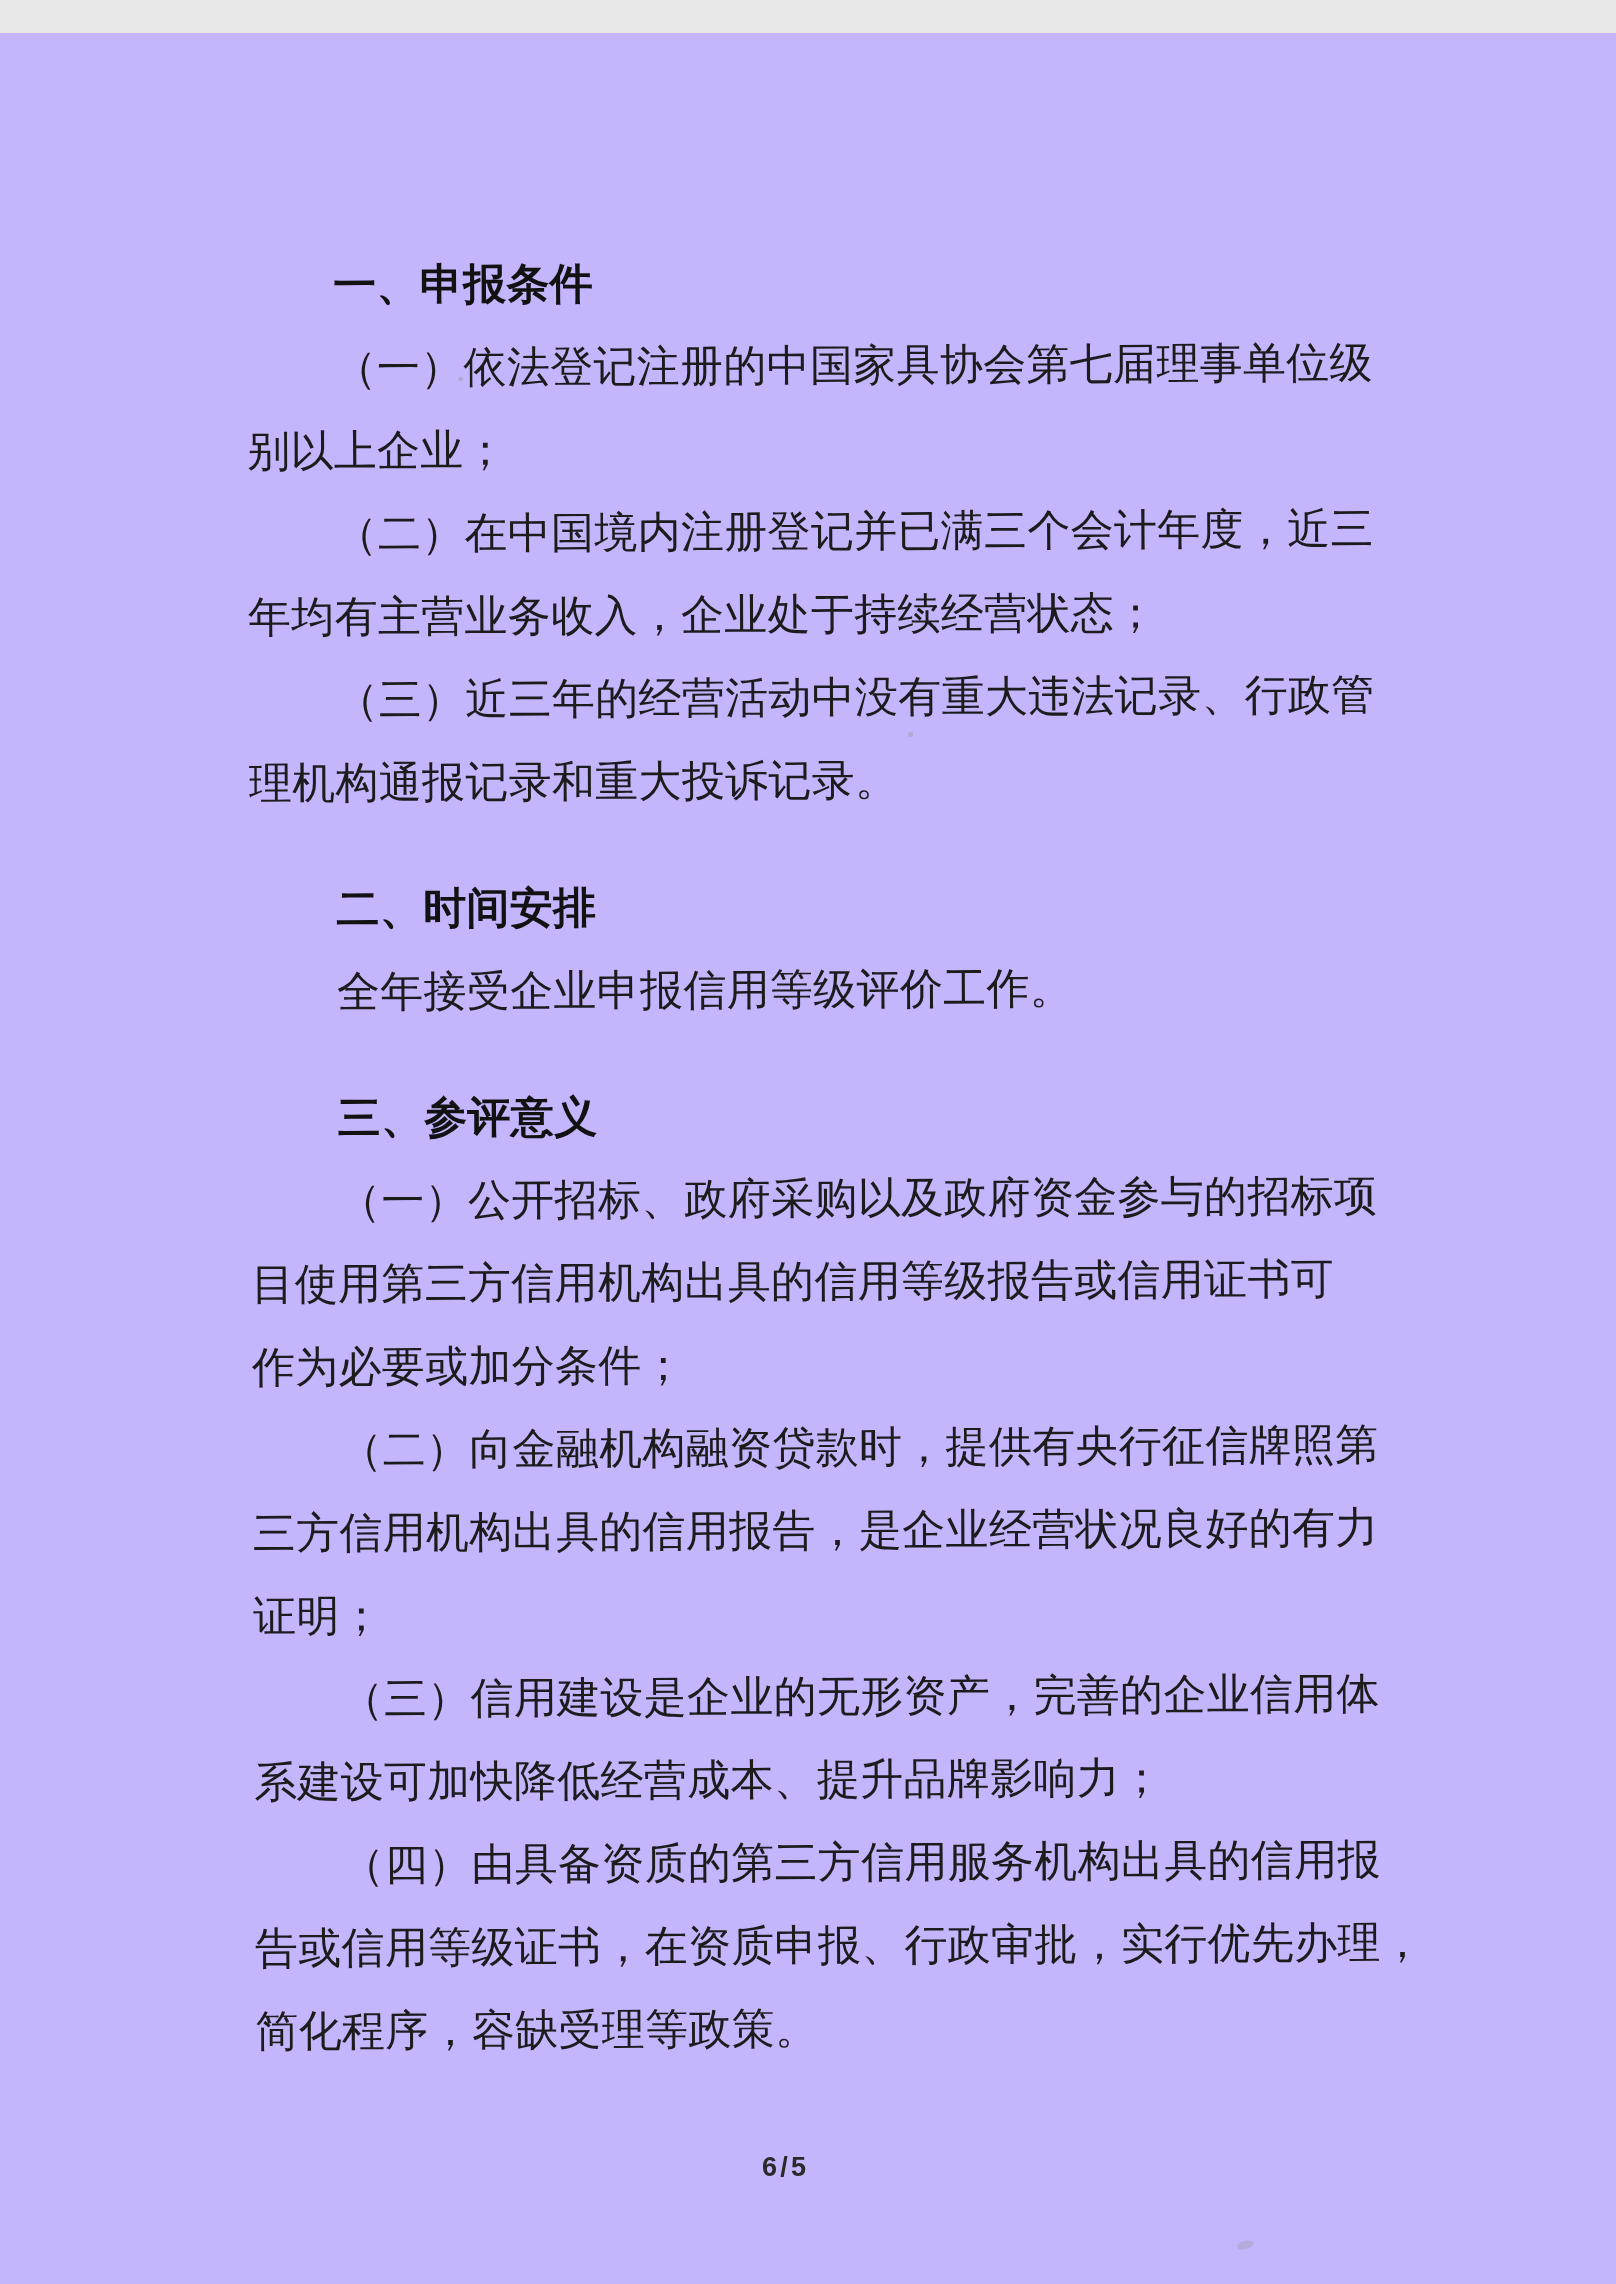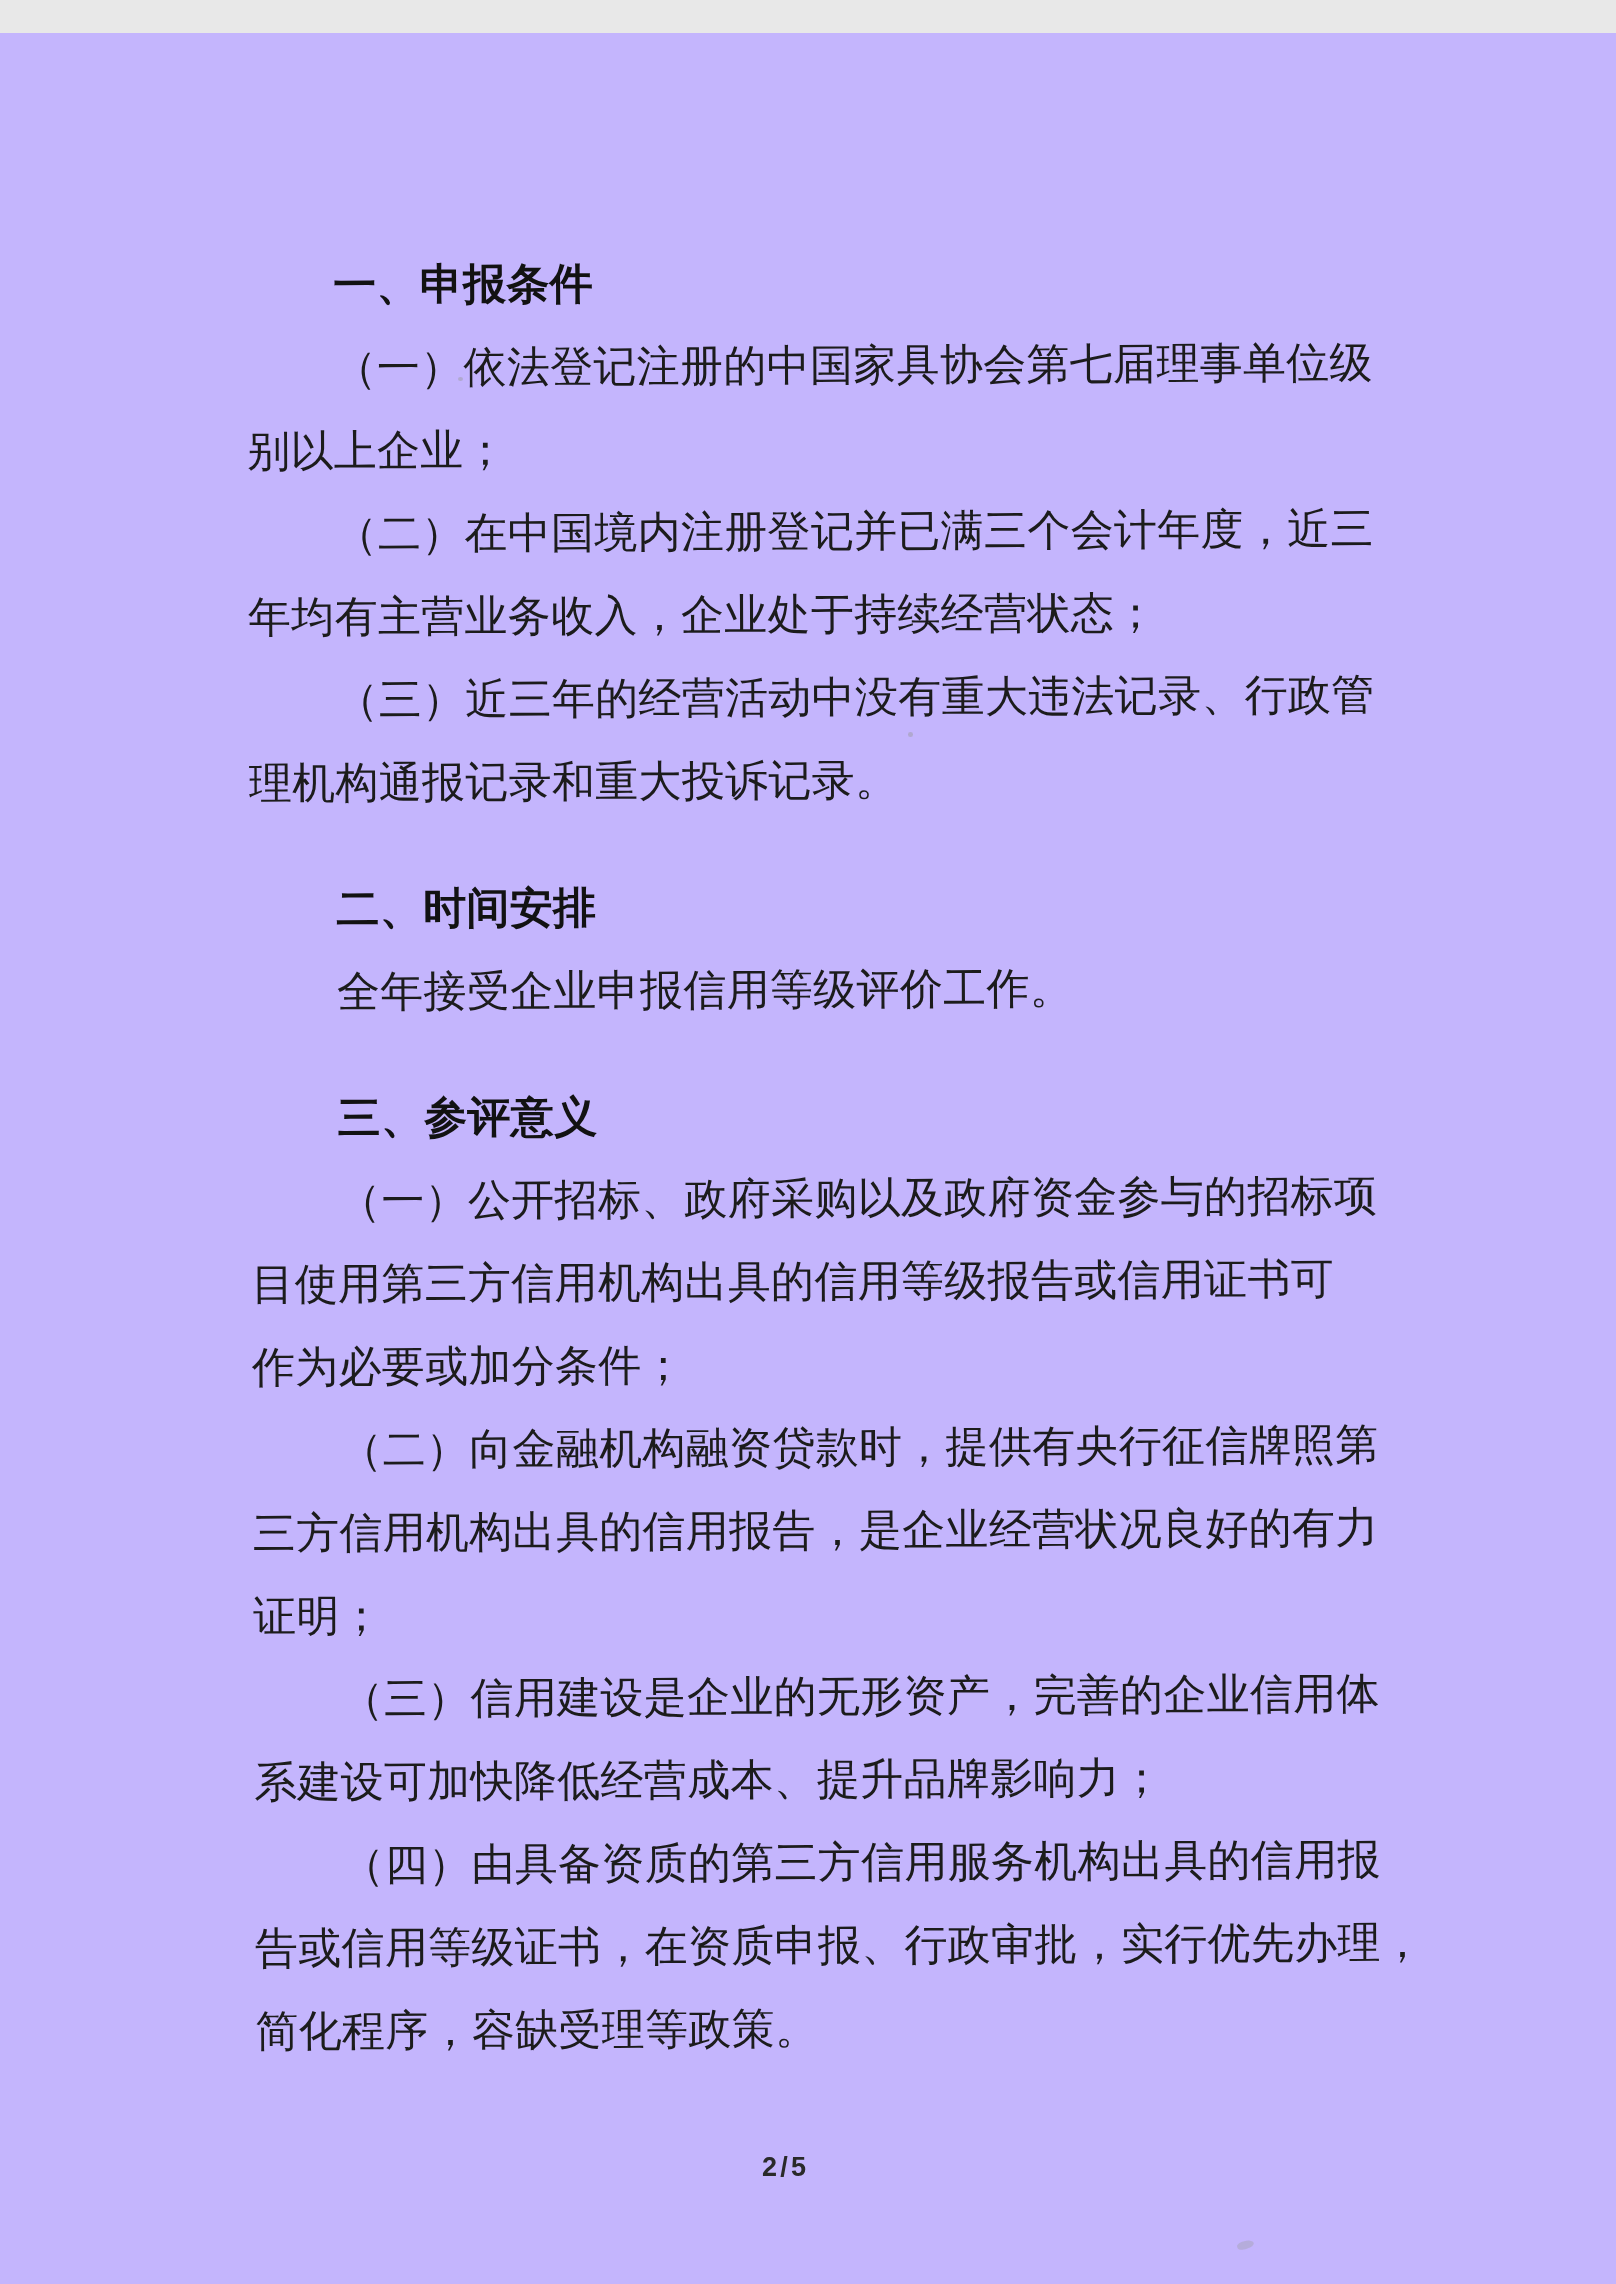--- a/index.html
+++ b/index.html
@@ -85,15 +85,15 @@
       <div class="line cont">系建设可加快降低经营成本、提升品牌影响力；</div>
       <div class="line first">（四）由具备资质的第三方信用服务机构出具的信用报</div>
       <div class="line cont">告或信用等级证书，在资质申报、行政审批，实行优先办理，</div>
       <div class="line cont">简化程序，容缺受理等政策。</div>
     </div>
 
   <div class="speck s1"></div>
   <div class="speck s2"></div>
   <div class="speck s3"></div>
 
-  <div class="footer">2/5</div>
+  <div class="footer">6/5</div>
 </div>
 
 
 </body></html>

